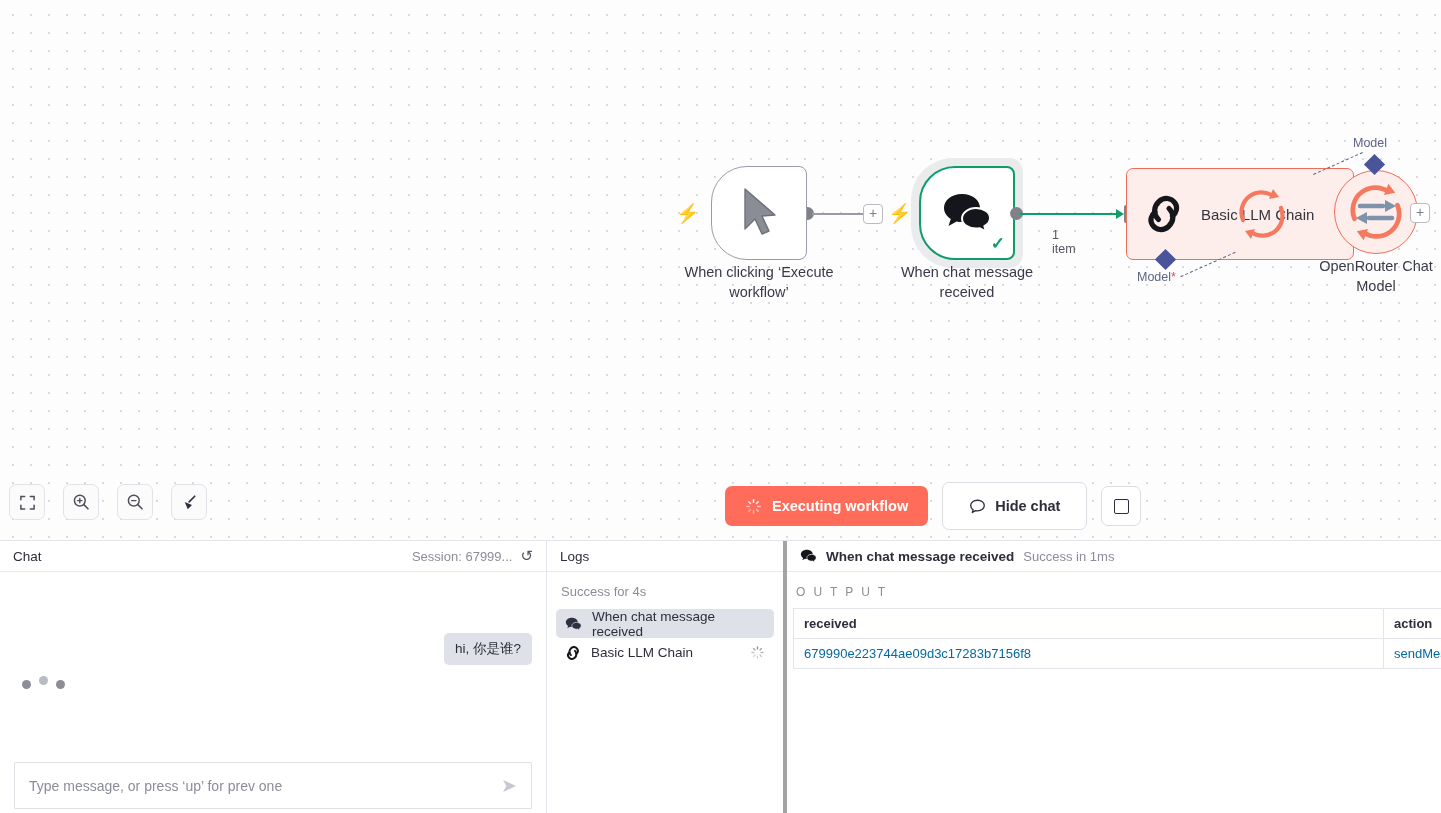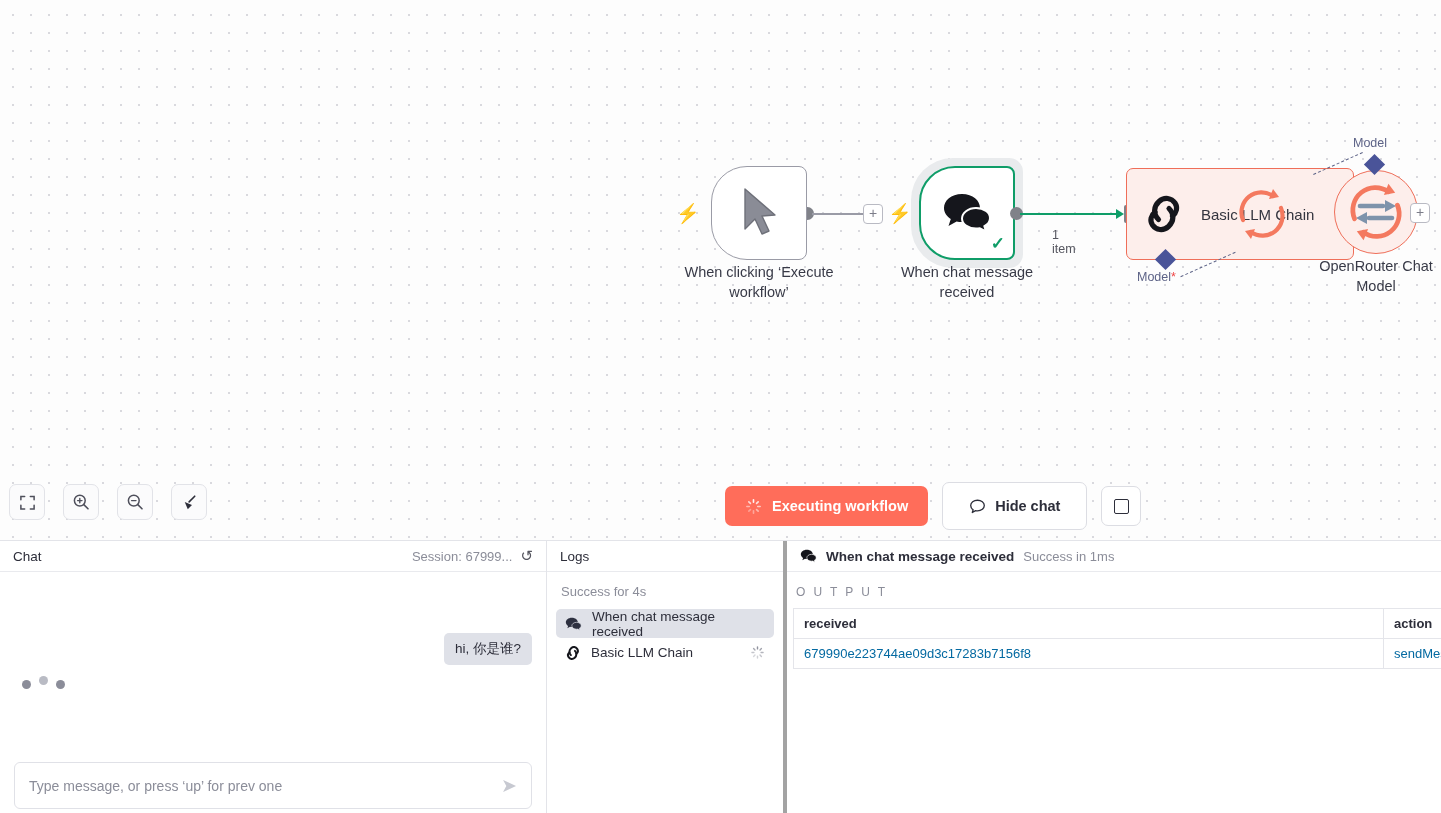--- a/index.html
+++ b/index.html
@@ -146,21 +146,21 @@
   .bubble {
     position: absolute; right: 14px; top: 61px;
     background: #dfe1e8; color: #2d2e3a;
     border-radius: 5px; padding: 7px 11px; font-size: 13.5px;
   }
   .typing { position: absolute; left: 22px; top: 108px; display: flex; gap: 8px; }
   .typing i { width: 9px; height: 9px; border-radius: 50%; background: #8b8d99; display: block; }
   .typing i:nth-child(2) { margin-top: -4px; background: #b9bbc4; }
   .chat-input-wrap { position: absolute; left: 14px; right: 14px; bottom: 4px; }
   .chat-input {
-    height: 47px; border: 1px solid #e0e1e7; border-radius: 6px; background: #fff;
+    height: 47px; border: 1px solid #e0e1e7; border-radius: 1px; background: #fff;
     display: flex; align-items: center; padding: 0 14px;
   }
   .chat-input input {
     flex: 1; border: 0; outline: none; font-size: 14px;
     font-family: "Liberation Sans", sans-serif; color: #2d2e3a; background: transparent;
   }
   .chat-input input::placeholder { color: #8b8d99; }
   .send-ic { color: #c7c9d1; font-size: 19px; }
 
   

